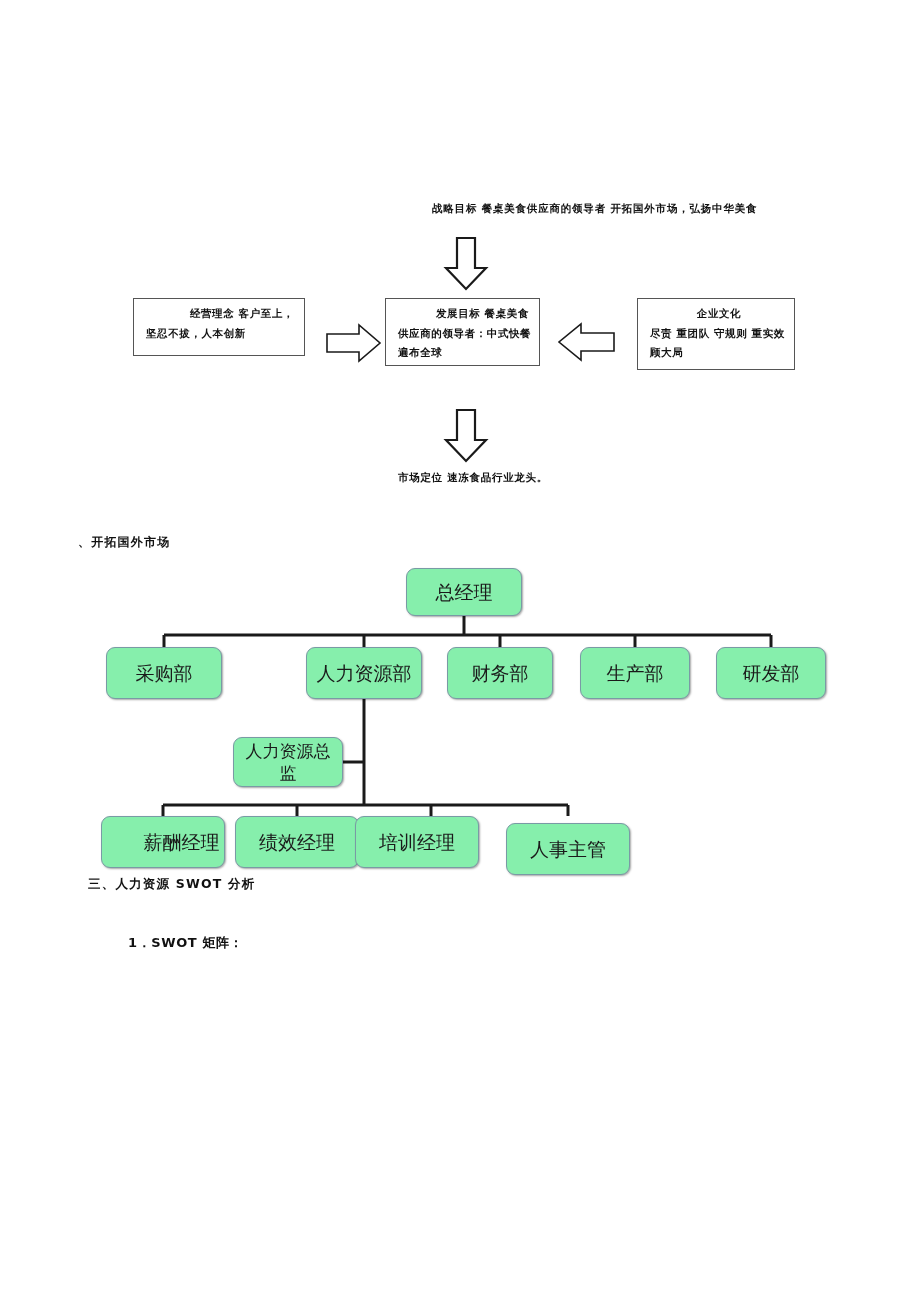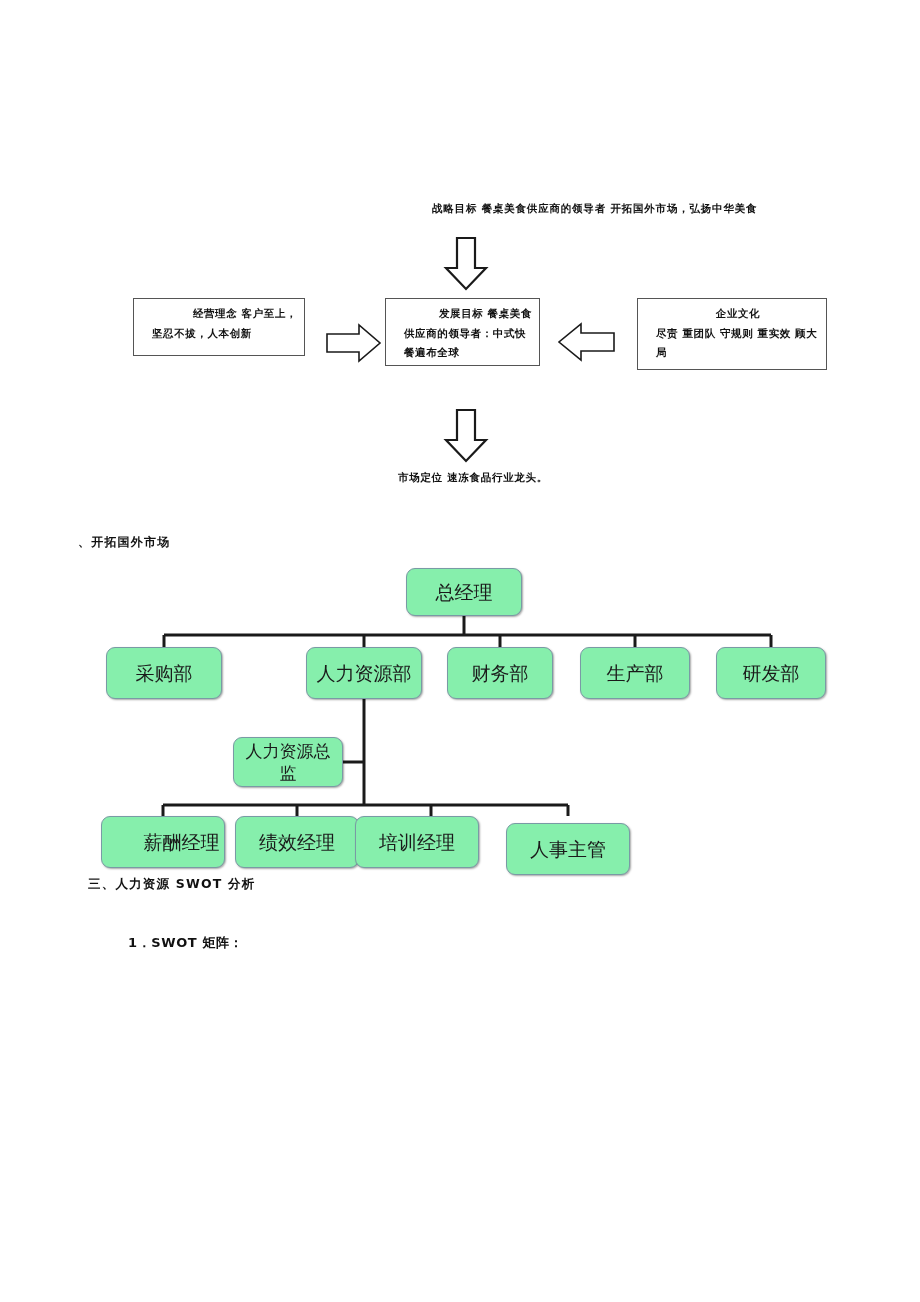--- a/index.html
+++ b/index.html
@@ -36,35 +36,35 @@
   .sbox {
     position: absolute;
     border: 1px solid #555;
     background: #ffffff;
     box-sizing: border-box;
     font-size: 10.5px;
     letter-spacing: 0.6px;
     line-height: 19px;
     font-weight: 600;
     color: #111;
-    padding: 5px 6px 4px 18px;
+    padding: 5px 6px 4px 12px;
   }
   .sbox .ttl {
     display: block;
     text-align: center;
     margin-bottom: 1px;
   }
   .sbox .bdy {
     display: block;
     text-align: left;
   }
 
   #box-left   { left: 133px; top: 298px; width: 172px; height: 58px; }
   #box-center { left: 385px; top: 298px; width: 155px; height: 68px; }
-  #box-right  { left: 637px; top: 298px; width: 190px; height: 72px; }
+  #box-right  { left: 637px; top: 298px; width: 158px; height: 72px; }
 
   #box-left .ttl   { text-align: center; padding-left: 40px; }
   #box-center .ttl { text-align: center; padding-left: 34px; }
 
   .arrow-svg { position: absolute; }
   #arrow-down-top    { left: 443px; top: 236px; }
   #arrow-down-bottom { left: 443px; top: 408px; }
   #arrow-right       { left: 325px; top: 322px; }
   #arrow-left        { left: 556px; top: 320px; }
 

